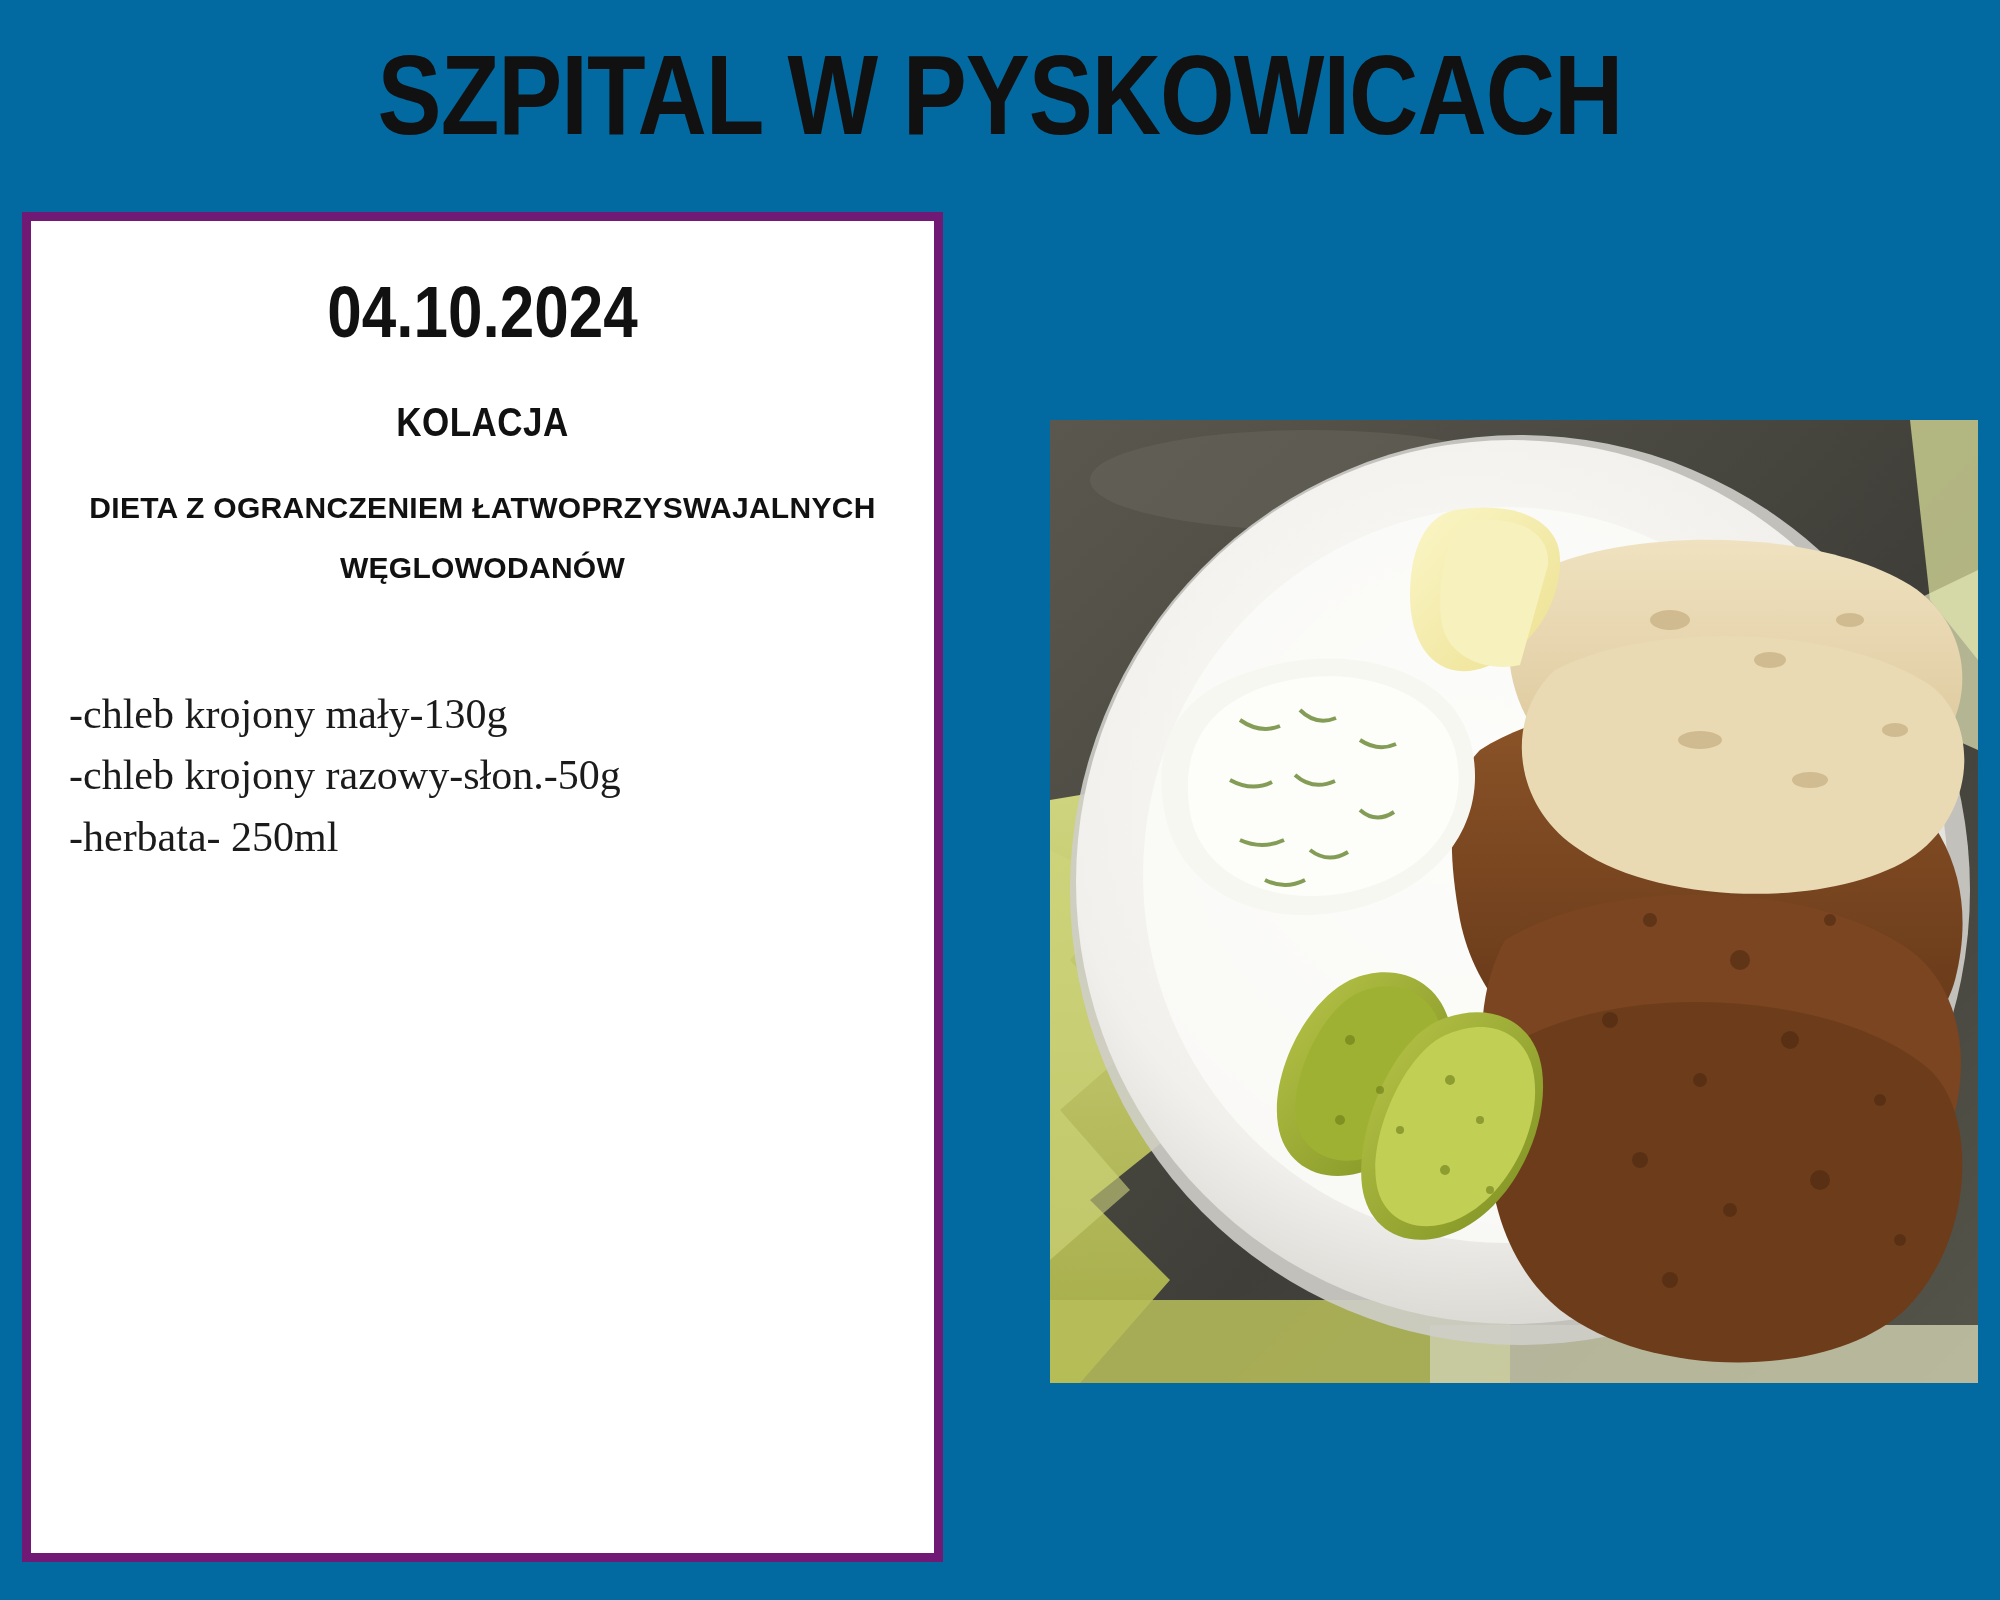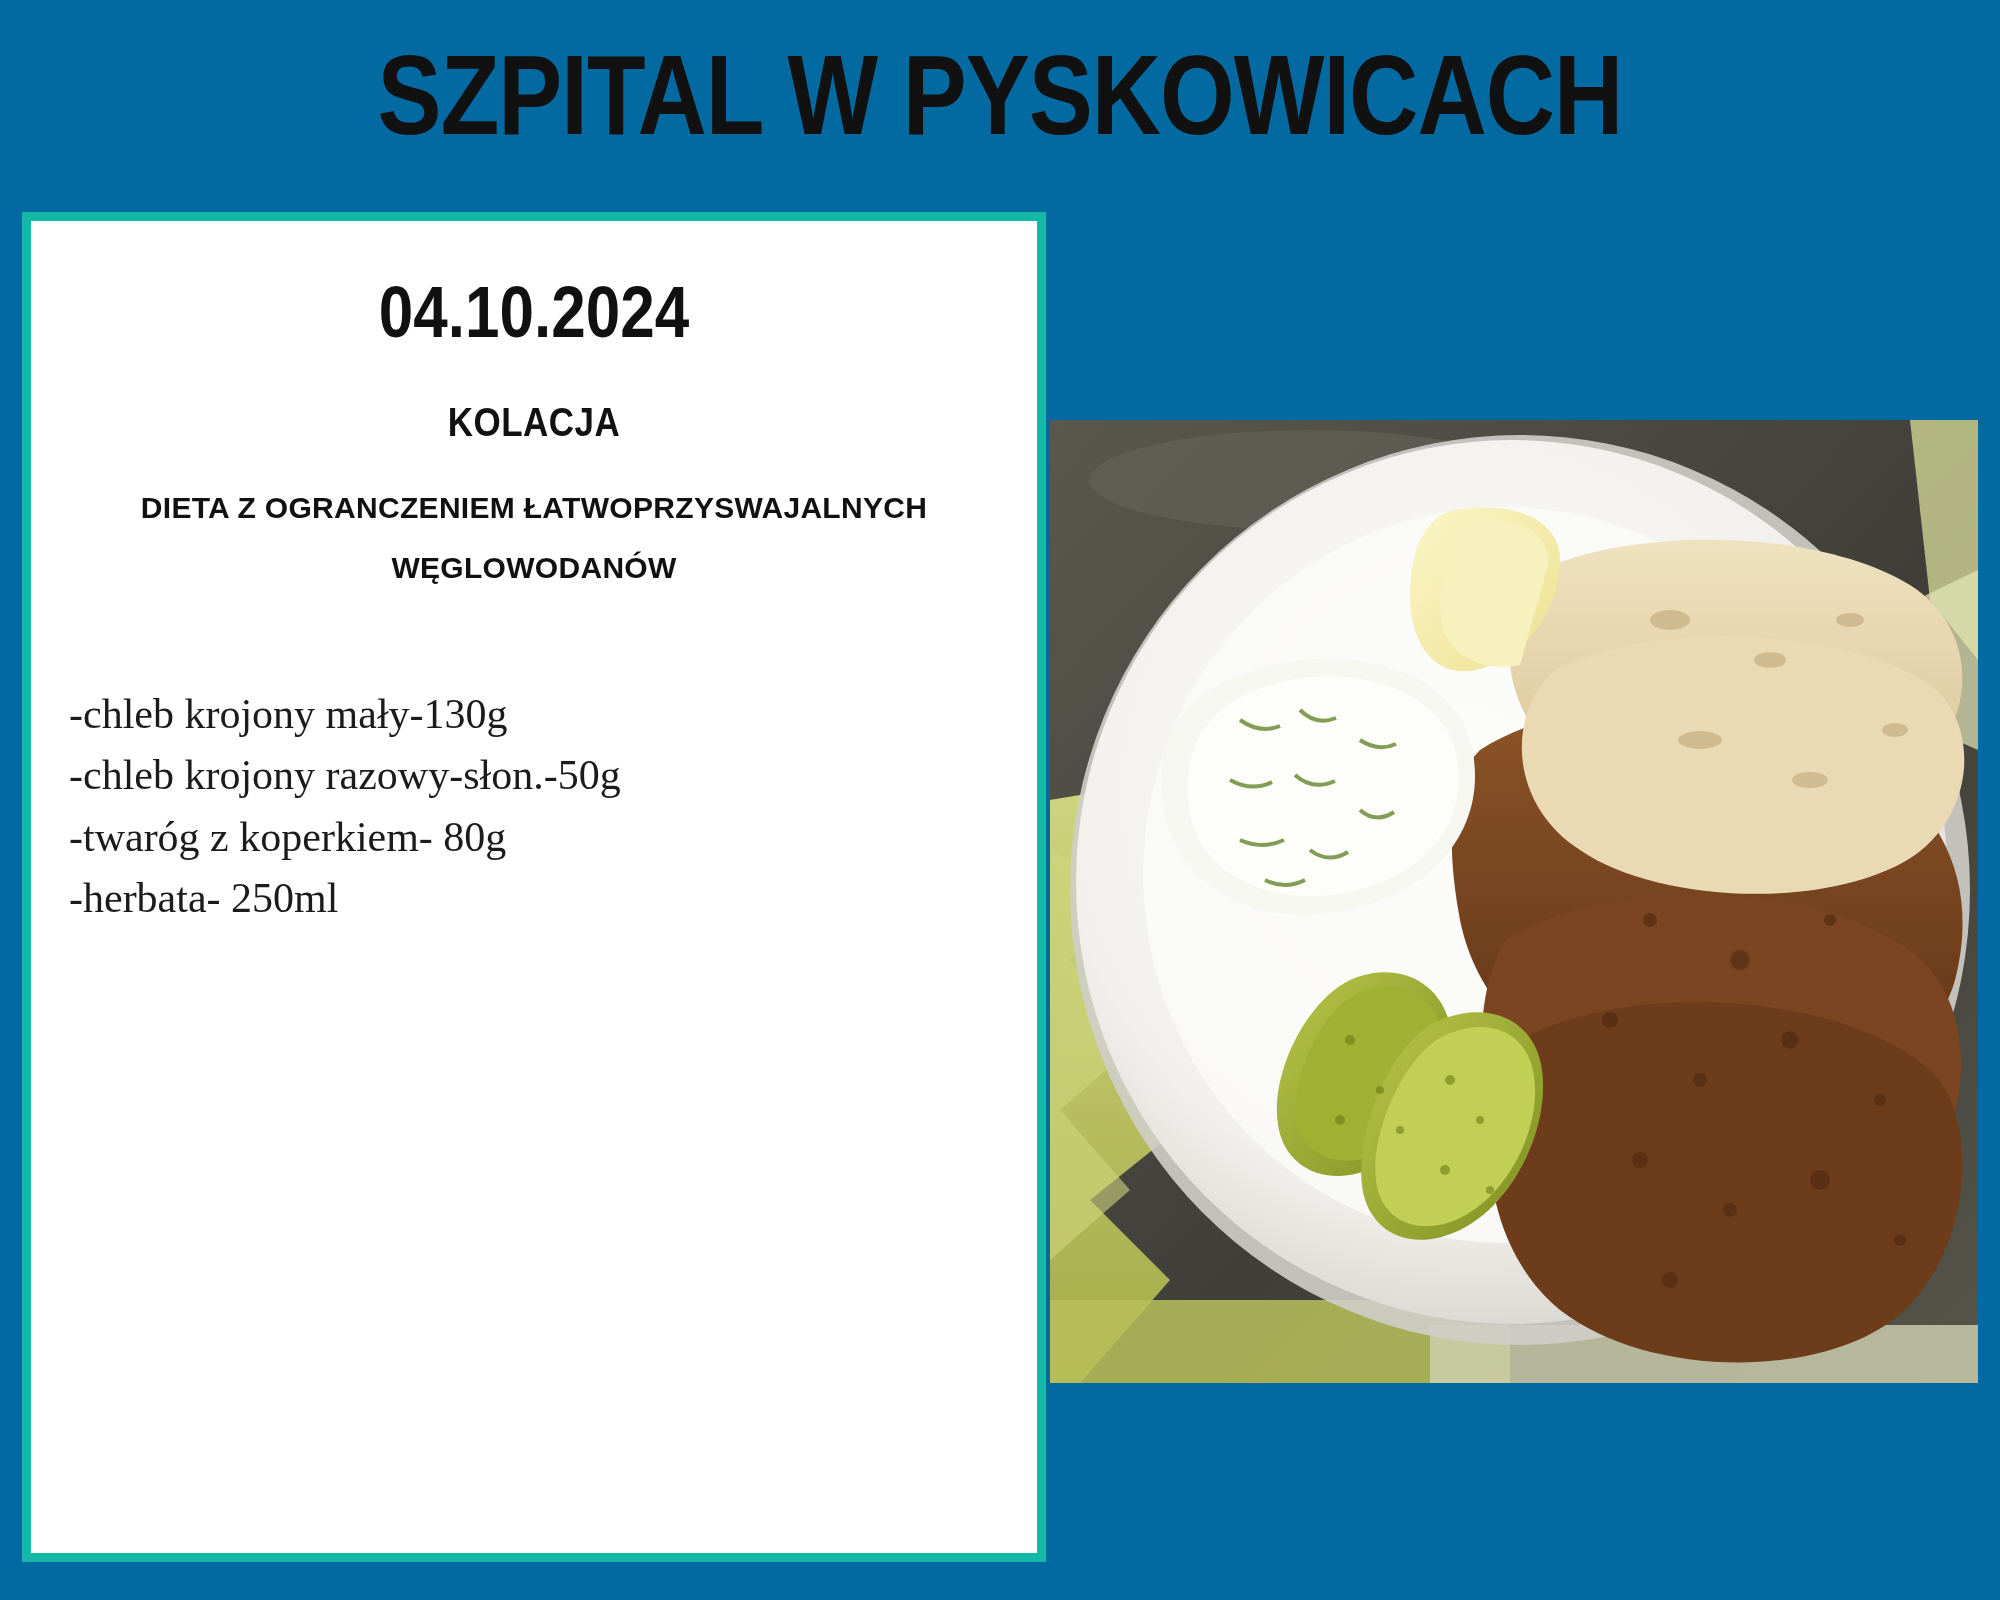--- a/index.html
+++ b/index.html
@@ -32,24 +32,24 @@
     color: #111111;
     transform: scaleY(1.18);
     transform-origin: top center;
   }
 
   
   .menu-card {
     position: absolute;
     left: 22px;
     top: 212px;
-    width: 1024px;
+    width: 921px;
     height: 1350px;
     background: #ffffff;
-    border: 9px solid #14b8a6;
+    border: 9px solid #701a75;
     box-sizing: border-box;
   }
   .menu-date {
     margin-top: 50px;
     text-align: center;
     font-weight: bold;
     font-size: 62px;
     color: #111111;
     transform: scaleY(1.15);
     transform-origin: top center;
@@ -116,21 +116,20 @@
     <div class="menu-meal">KOLACJA</div>
 
     <div class="menu-diet">
       <div>DIETA Z OGRANCZENIEM ŁATWOPRZYSWAJALNYCH</div>
       <div>WĘGLOWODANÓW</div>
     </div>
 
     <div class="menu-items">
       <div class="menu-item">-chleb krojony mały-130g</div>
       <div class="menu-item">-chleb krojony razowy-słon.-50g</div>
-      <div class="menu-item">-twaróg z koperkiem- 80g</div>
       <div class="menu-item">-herbata- 250ml</div>
     </div>
   </div>
 
   <div class="photo-frame">
     <svg class="photo-svg" viewBox="0 0 928 963" preserveAspectRatio="none">
       <defs>
         <radialGradient id="plateShade" cx="45%" cy="40%" r="62%">
           <stop offset="0%" stop-color="#ffffff"></stop>
           <stop offset="75%" stop-color="#f1f0ec"></stop>

